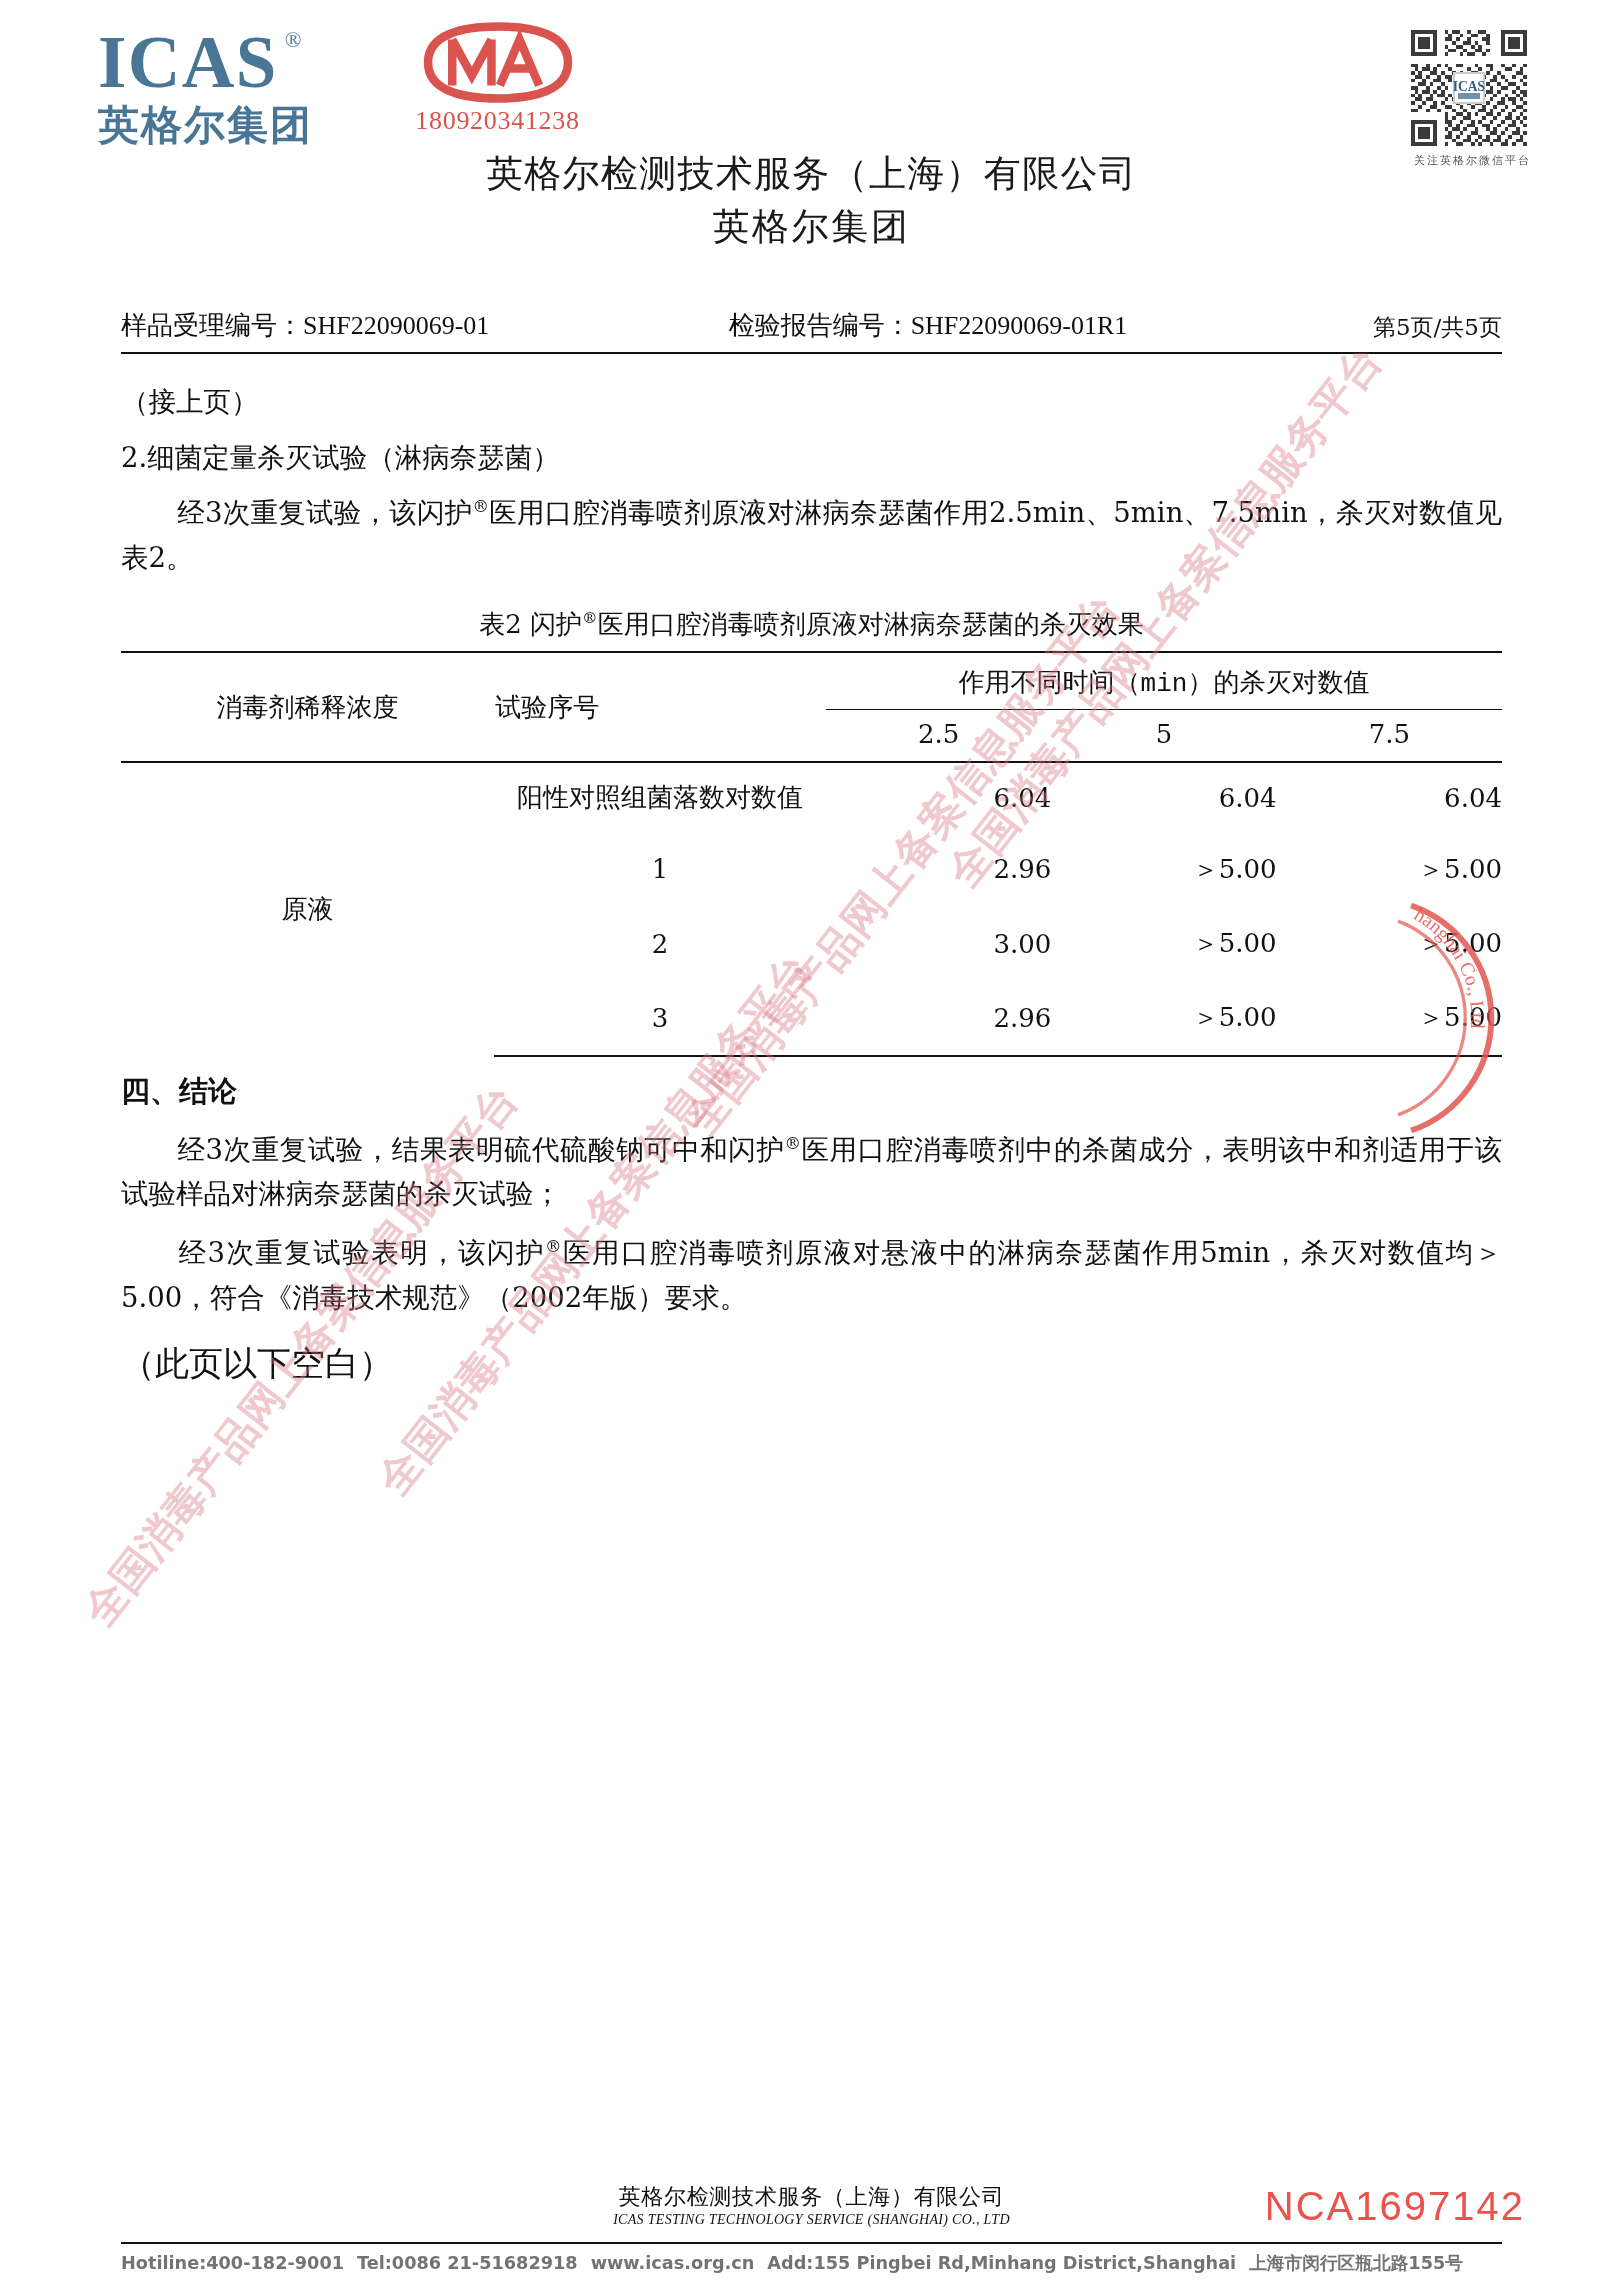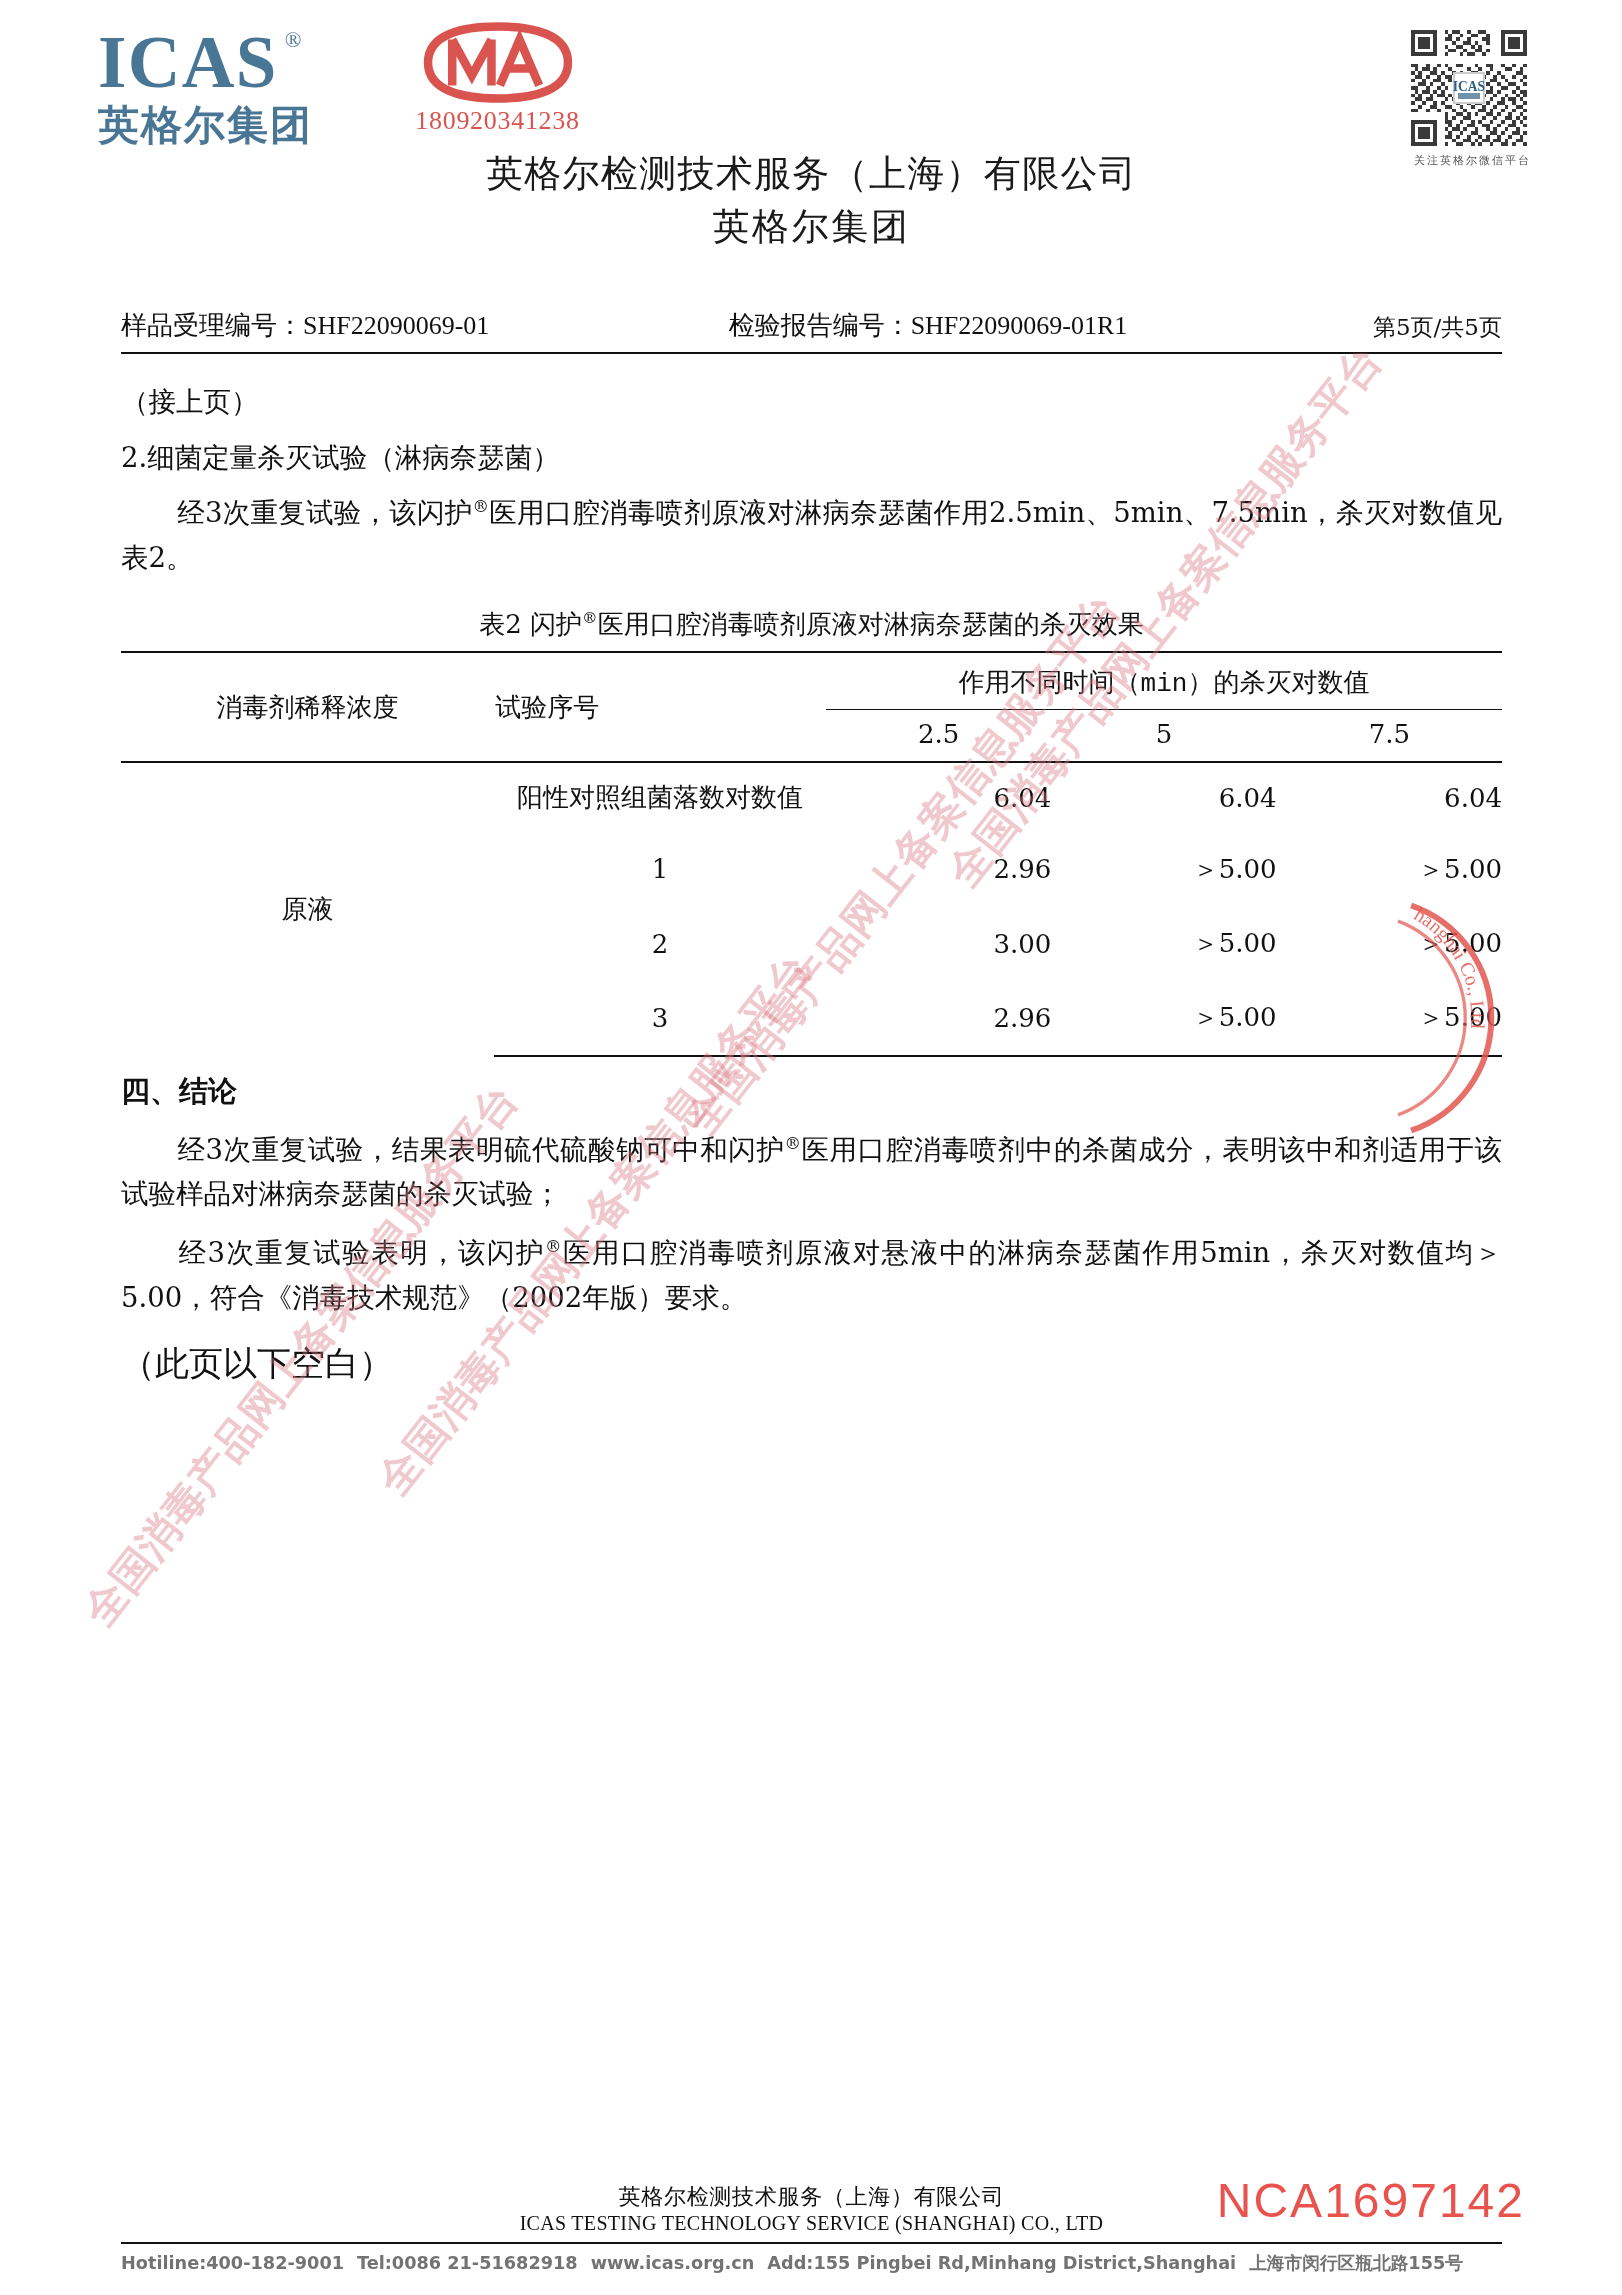--- a/index.html
+++ b/index.html
@@ -127,27 +127,27 @@
   .wm3 { left:674px; top:1112px; }
   .wm4 { left:936px; top:864px; }
 
   
   .footer { position:absolute; left:0; right:0; bottom:0; height:124px; }
   .f-cn {
     text-align:center; font-size:22px; font-family:"DejaVu Serif", serif;
     position:absolute; left:0; right:0; top:10.5px; letter-spacing:0.7px;
   }
   .f-en {
-    text-align:center; font-size:20px; font-family:"Liberation Serif", serif;
-    position:absolute; left:0; right:0; top:41px; letter-spacing:0.3px;
+    text-align:center; font-size:14px; font-family:"Liberation Serif", serif;
+    position:absolute; left:0; right:0; top:41px; letter-spacing:0.3px;font-style:italic;
   }
   .f-nca {
-    position:absolute; right:98px; top:2px;
+    position:absolute; right:98px; top:13px;
     font-family:"Liberation Sans", sans-serif;
-    font-size:48px; color:#e8534d; letter-spacing:2px;
+    font-size:40px; color:#e8534d; letter-spacing:2px;
   }
   .f-rule {
     position:absolute; left:121px; right:121px; top:71px;
     border-top:2px solid #111;
   }
   .f-contact {
     position:absolute; left:121px; right:98px; top:80px;
     font-family:"DejaVu Sans", sans-serif;
     font-size:17.7px; font-weight:bold; color:#737373;
     white-space:nowrap; letter-spacing:0px;

